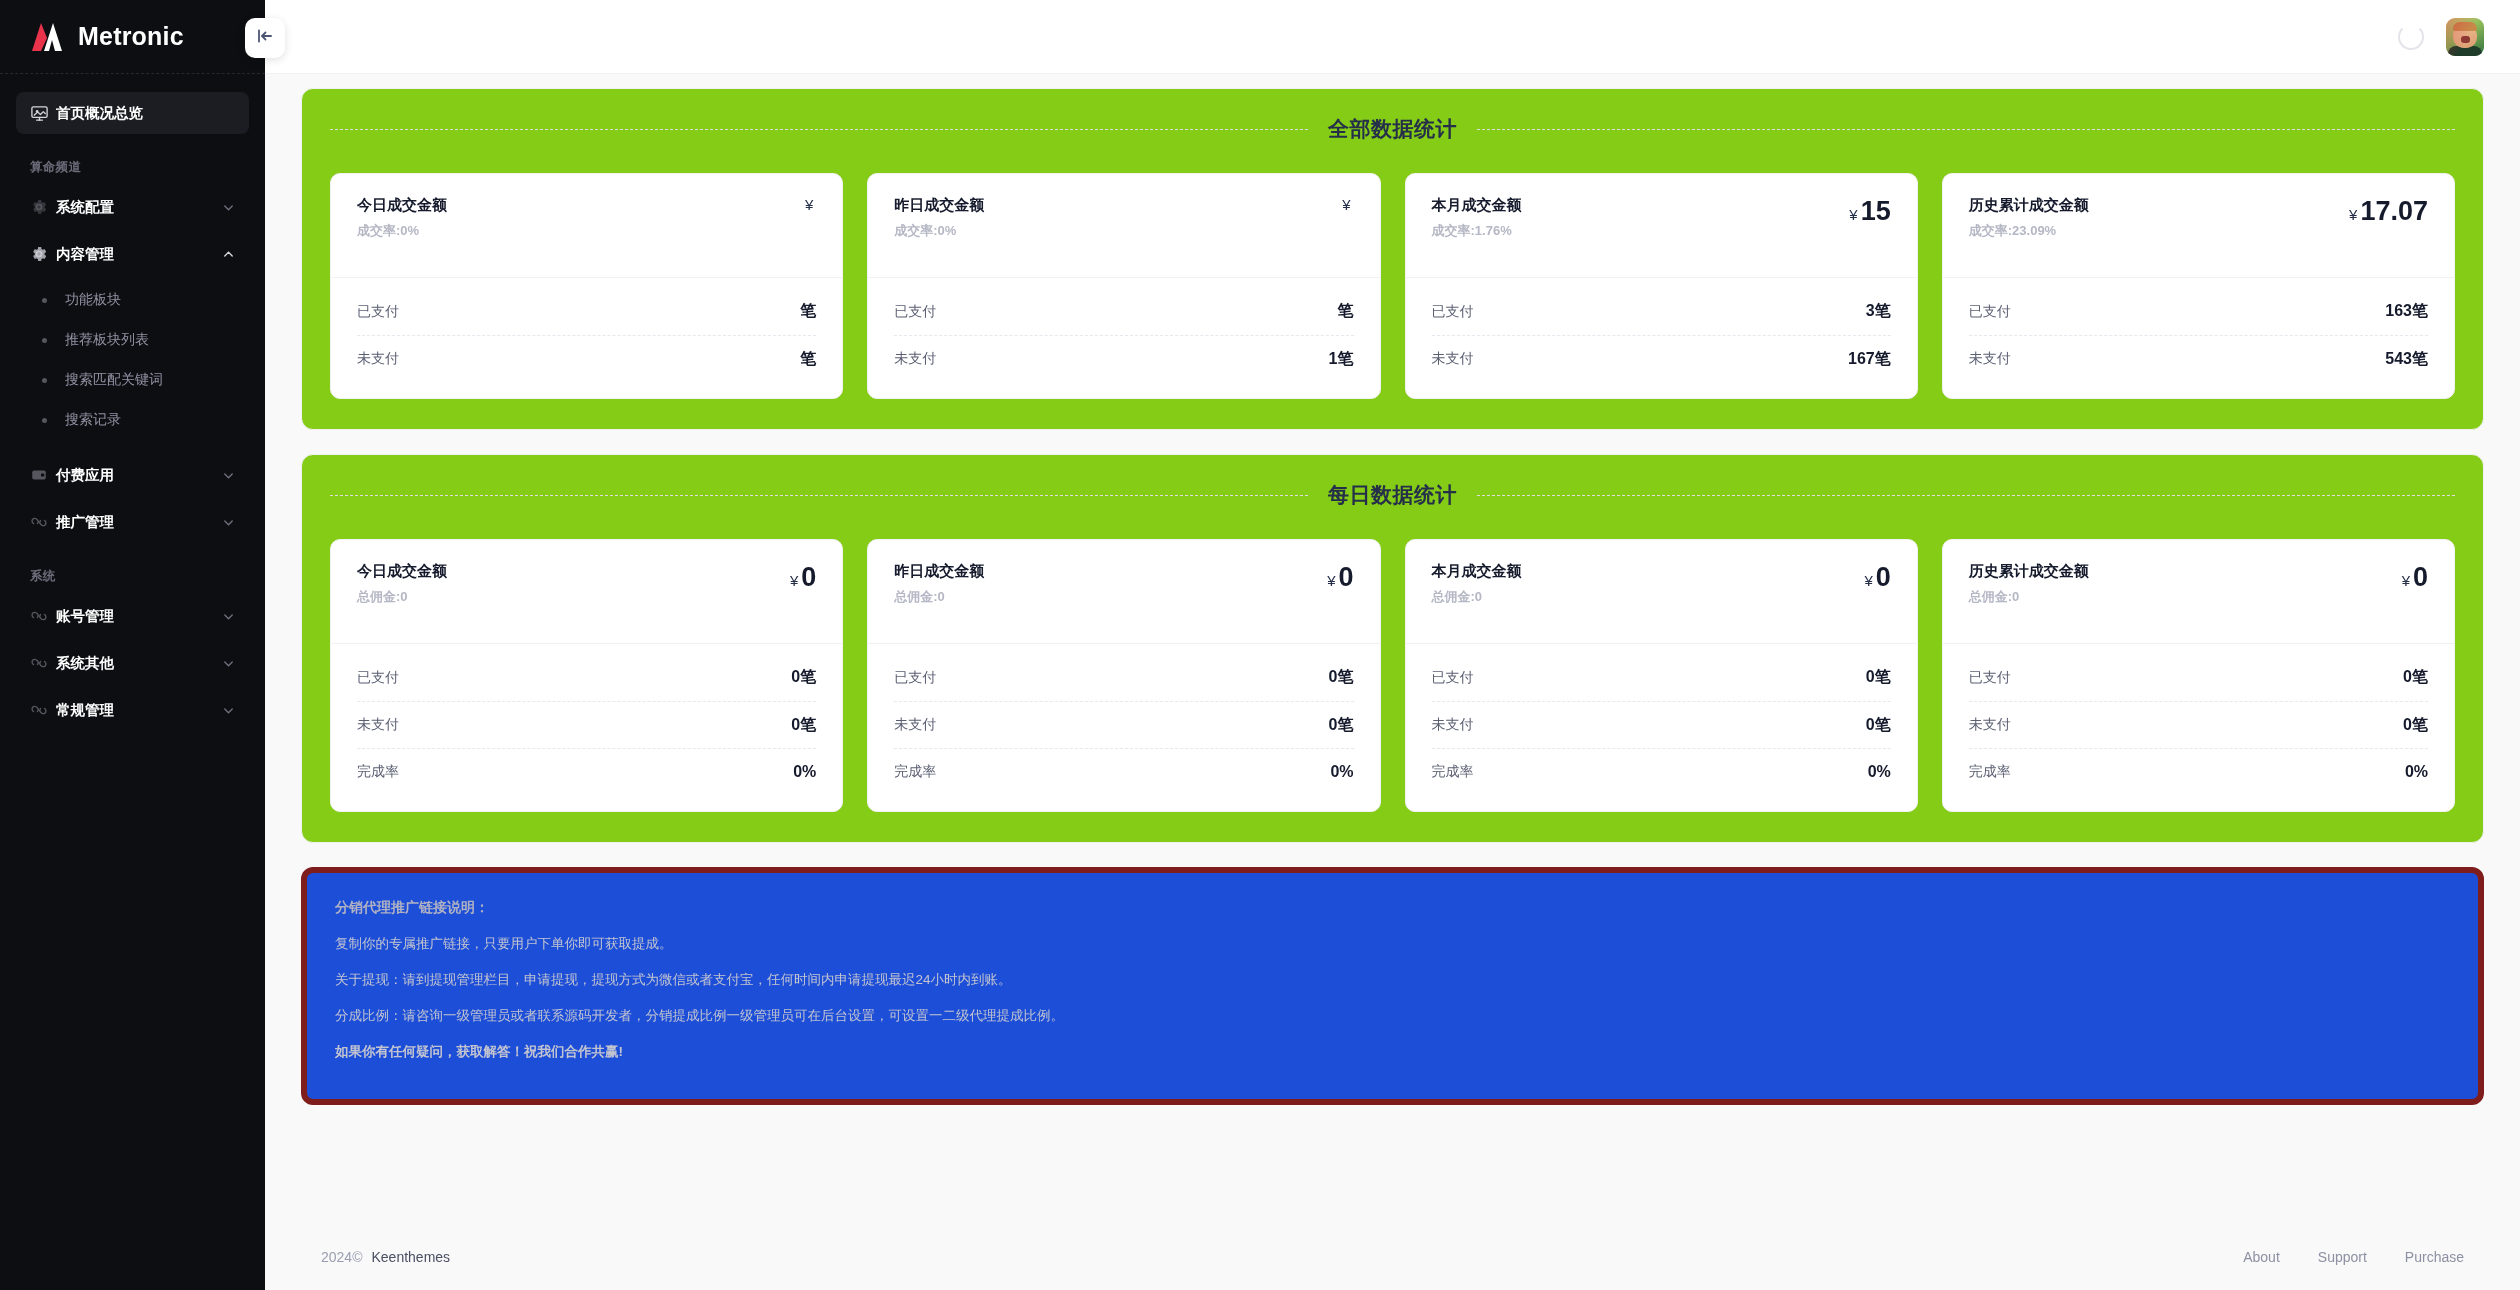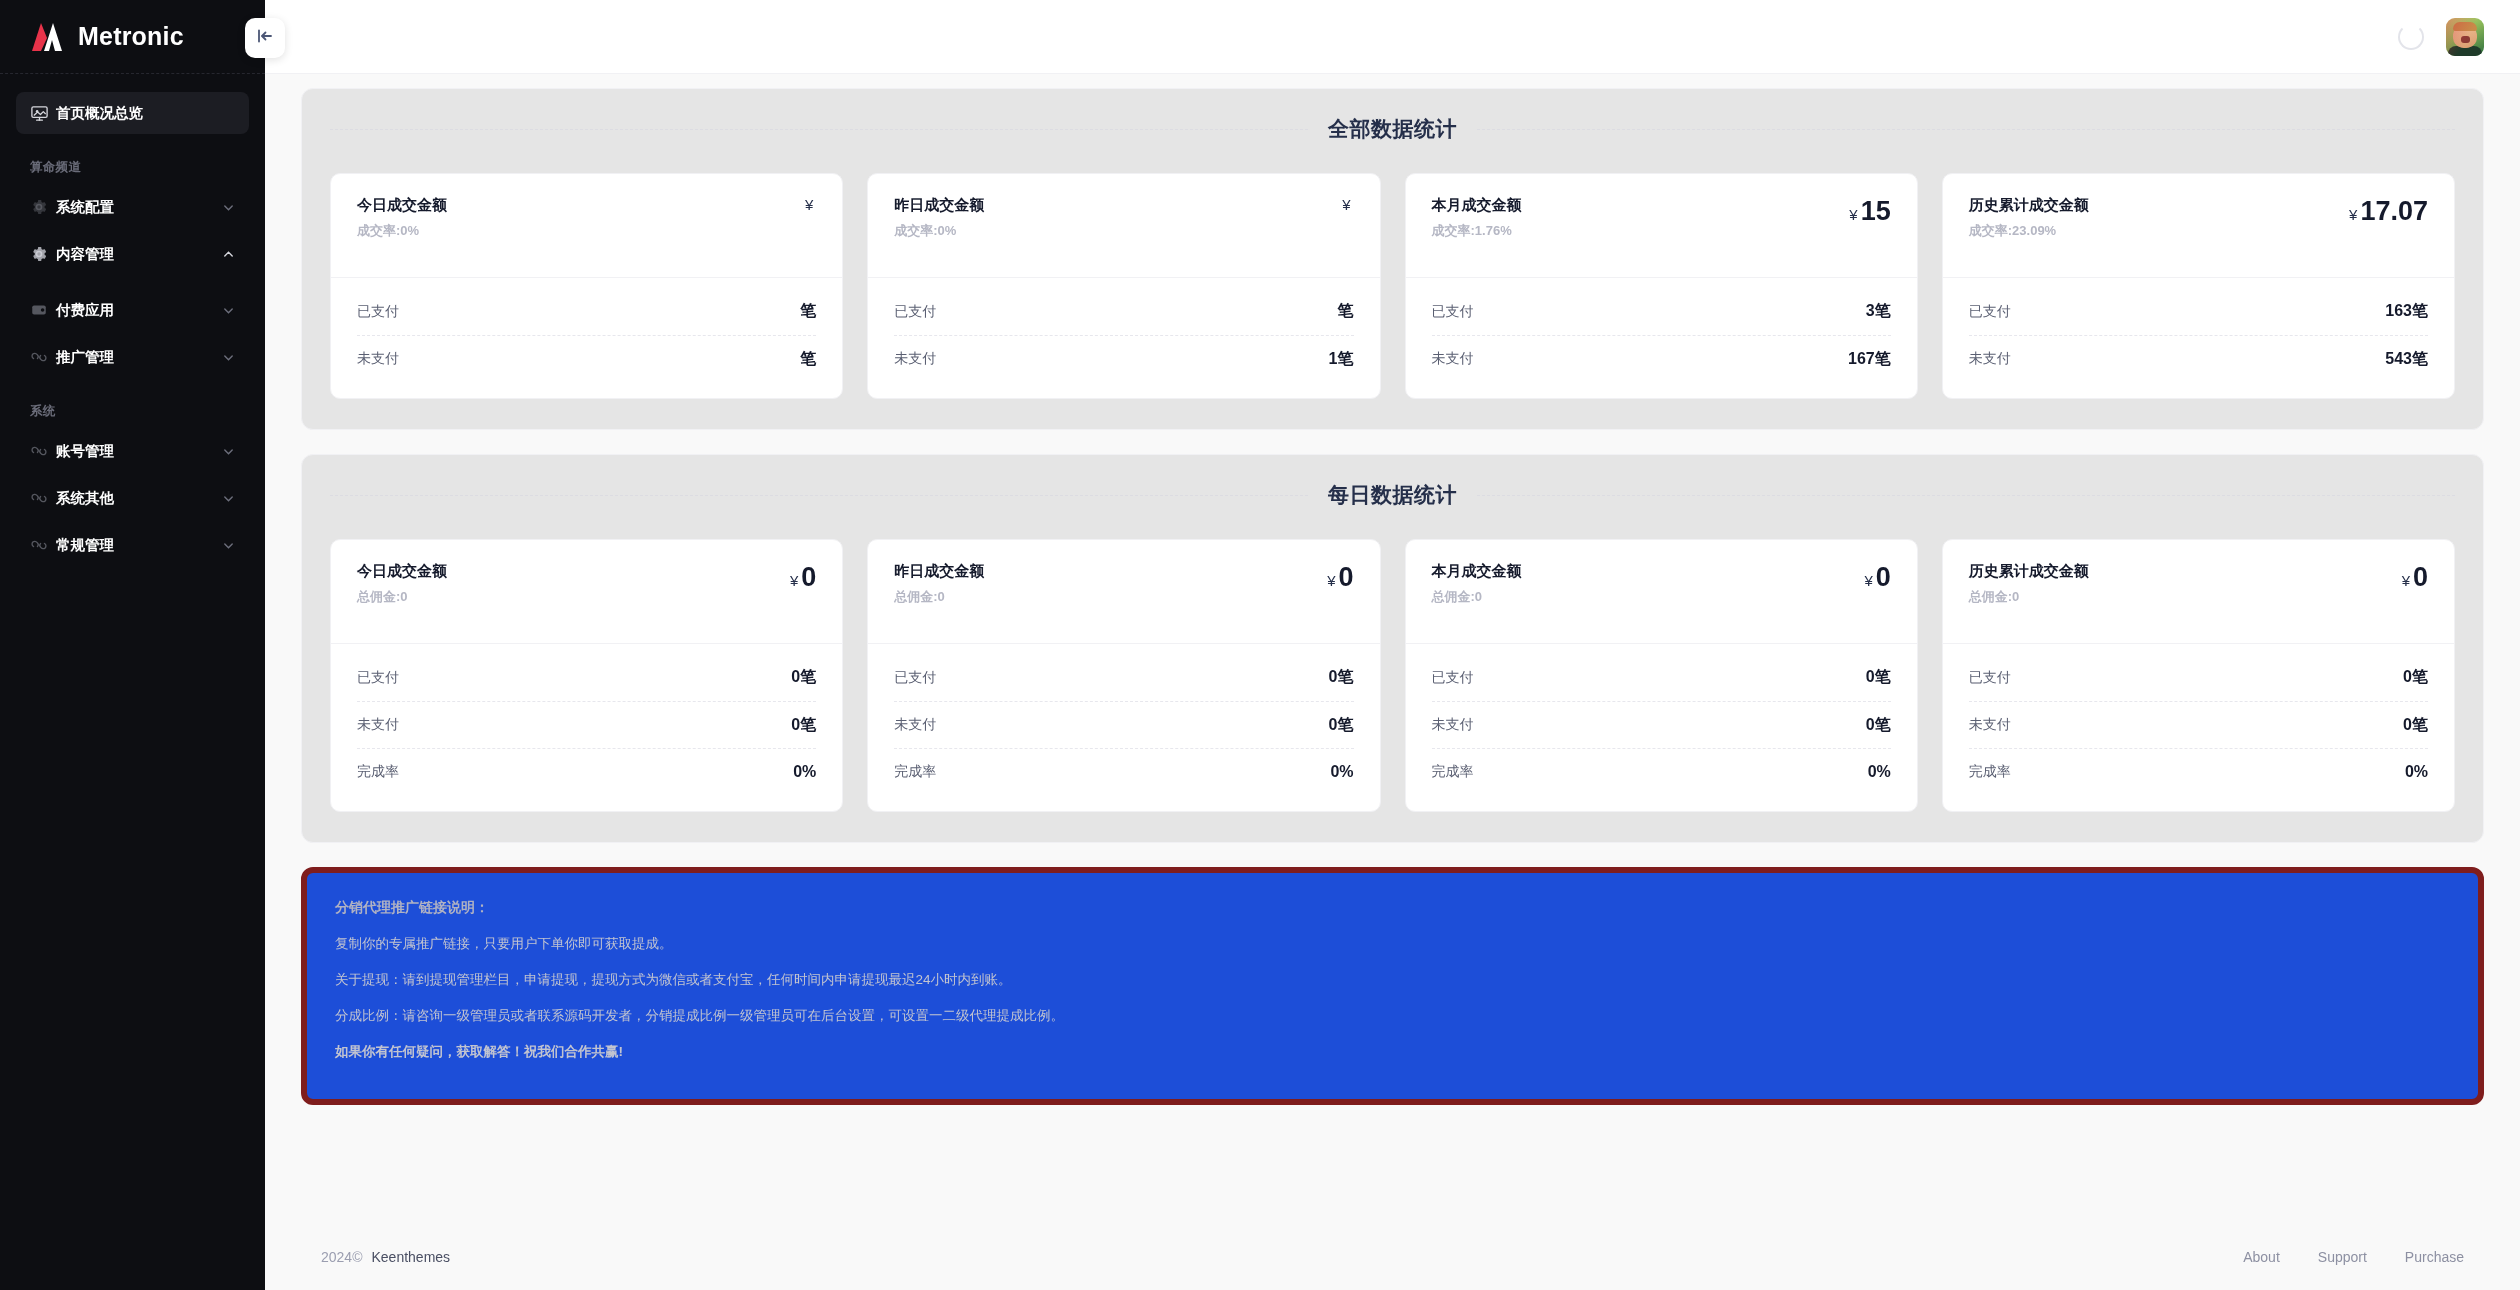--- a/index.html
+++ b/index.html
@@ -112,21 +112,21 @@
     position: absolute; inset: 0;
     background: linear-gradient(120deg, rgba(215,40,60,.45) 0%, rgba(215,40,60,0) 55%);
   }
 
   .content {
     flex: 1; overflow: hidden;
     padding: 14px 36px 0 36px;
   }
 
   .panel {
-    background: #e5e5e5; border: 1px solid #f1f1f4; border-radius: 12px;
+    background: #84cc16; border: 1px solid #f1f1f4; border-radius: 12px;
     padding: 26px 28px 30px 28px; margin-bottom: 24px;
   }
   .panel-title-wrap {
     display: flex; align-items: center; gap: 20px; margin-bottom: 30px;
   }
   .rule { flex: 1; border-top: 1px dashed #dcdce2; height: 0; }
   .panel-title {
     font-size: 21px; font-weight: 700; color: #252f4a; letter-spacing: .5px;
     white-space: nowrap;
   }
@@ -248,20 +248,38 @@
           </svg>
         </span>
         <span class="menu-label">内容管理</span>
         <span class="menu-arrow">
           <svg width="13" height="13" viewBox="0 0 14 14" fill="none" stroke="#d6d7dd" stroke-width="1.5" stroke-linecap="round">
               <path d="M3 8.5 L7 4.5 L11 8.5"></path>
             </svg>
         </span>
       </div>
 
+      <div class="submenu">
+        <div class="sub-item">
+          <span class="bullet"></span>
+          <span class="sub-label">功能板块</span>
+        </div>
+        <div class="sub-item">
+          <span class="bullet"></span>
+          <span class="sub-label">推荐板块列表</span>
+        </div>
+        <div class="sub-item">
+          <span class="bullet"></span>
+          <span class="sub-label">搜索匹配关键词</span>
+        </div>
+        <div class="sub-item">
+          <span class="bullet"></span>
+          <span class="sub-label">搜索记录</span>
+        </div>
+      </div>
 
       <div class="menu-item" style="margin-top:14px;">
         <span class="menu-ico">
           <svg width="18" height="18" viewBox="0 0 20 20" fill="none" stroke="#55575f" stroke-width="1.5">
             <rect x="2.5" y="5" width="15" height="10" rx="2" fill="#55575f" stroke="none"></rect>
             <circle cx="14" cy="10" r="2" fill="#0d0e12" stroke="none"></circle>
           </svg>
         </span>
         <span class="menu-label">付费应用</span>
         <span class="menu-arrow">

